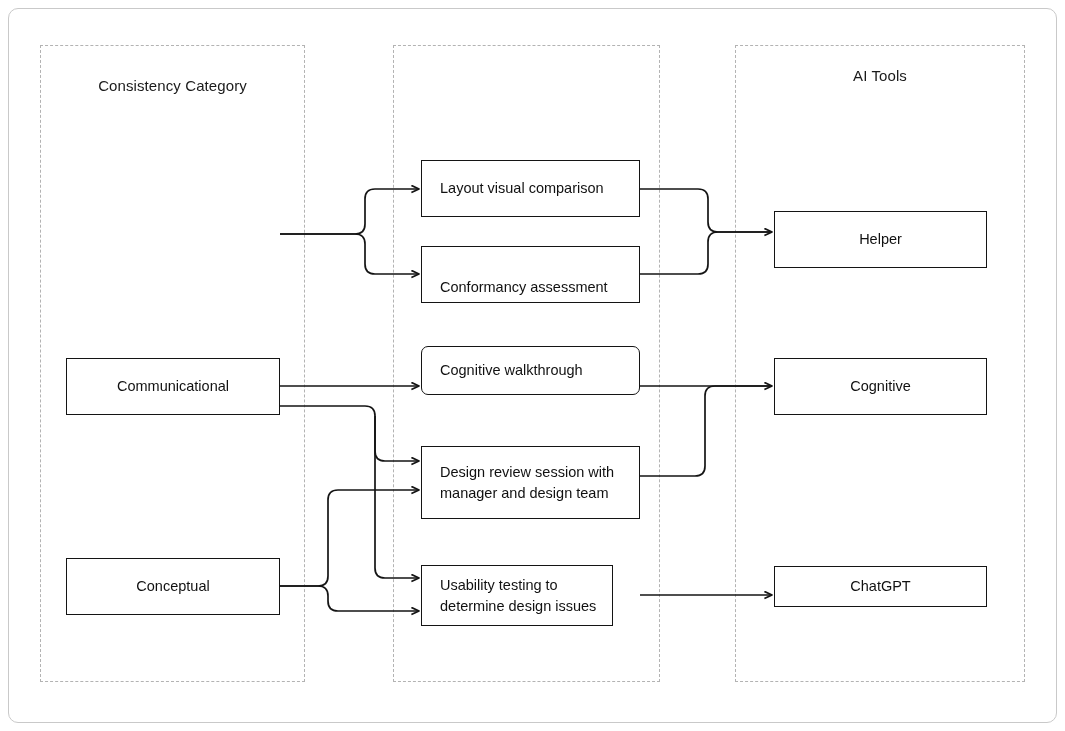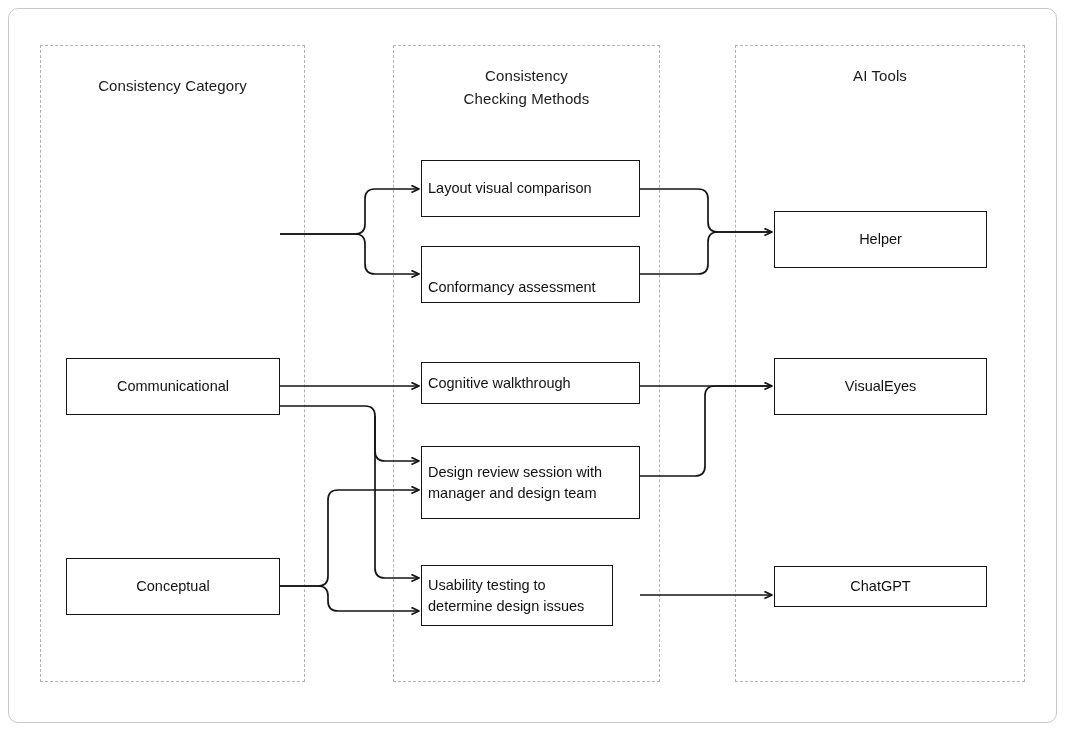--- a/index.html
+++ b/index.html
@@ -55,21 +55,21 @@
     justify-content: center;
     color: #111111;
     font-size: 14.5px;
     line-height: 21px;
     text-align: center;
     padding: 4px 8px;
   }
   .node.left-align {
     justify-content: flex-start;
     text-align: left;
-    padding-left: 6px;
+    padding-left: 18px;
   }
   .node-label {
     display: block;
     white-space: pre-line;
   }
   svg.wires {
     position: absolute;
     left: 0;
     top: 0;
     width: 1065px;
@@ -89,22 +89,20 @@
 <body>
 
 <div id="canvas">
 
   <div class="outer-frame"></div>
 
   <div class="swimlane" style="left:40px; top:45px; width:265px; height:637px;"></div>
   <div class="lane-title" style="left:40px; width:265px; top:74px;">Consistency Category</div>
 
   <div class="swimlane" style="left:393px; top:45px; width:267px; height:637px;"></div>
-  <div class="lane-title" style="left:393px; width:267px; top:64px; white-space:pre-line;">Consistency
-Checking Methods</div>
 
   <div class="swimlane" style="left:735px; top:45px; width:290px; height:637px;"></div>
   <div class="lane-title" style="left:735px; width:290px; top:64px;">AI Tools</div>
 
   <svg class="wires" viewBox="0 0 1065 731">
     <defs>
       <marker id="arrowhead" markerWidth="9" markerHeight="9" refX="8.4" refY="4.5" orient="auto" markerUnits="userSpaceOnUse">
         <path d="M0.8,0.9 L8.4,4.5 L0.8,8.1" fill="none" stroke="#141414" stroke-width="1.6" stroke-linecap="round" stroke-linejoin="round"></path>
       </marker>
     </defs>
@@ -142,39 +140,39 @@
   </div>
 
   <div class="node left-align" style="left:421px; top:160px; width:219px; height:57px;">
     <span class="node-label">Layout visual comparison</span>
   </div>
 
   <div class="node left-align" style="left:421px; top:246px; width:219px; height:57px;align-items:flex-end;">
     <span class="node-label">Conformancy assessment</span>
   </div>
 
-  <div class="node left-align" style="left:421px; top:362px; width:219px; height:42px;">
+  <div class="node left-align" style="left:421px; top:346px; width:219px; height:49px;border-radius:7px;">
     <span class="node-label">Cognitive walkthrough</span>
   </div>
 
   <div class="node left-align" style="left:421px; top:446px; width:219px; height:73px;">
     <span class="node-label">Design review session with
 manager and design team</span>
   </div>
 
   <div class="node left-align" style="left:421px; top:565px; width:192px; height:61px;">
     <span class="node-label">Usability testing to
 determine design issues</span>
   </div>
 
   <div class="node" style="left:774px; top:203px; width:213px; height:57px;margin-top:8px;">
     <span class="node-label">Helper</span>
   </div>
 
   <div class="node" style="left:774px; top:358px; width:213px; height:57px;">
-    <span class="node-label">VisualEyes</span>
+    <span class="node-label">Cognitive</span>
   </div>
 
   <div class="node" style="left:774px; top:566px; width:213px; height:41px;">
     <span class="node-label">ChatGPT</span>
   </div>
 
 </div>
 
 </body></html>

